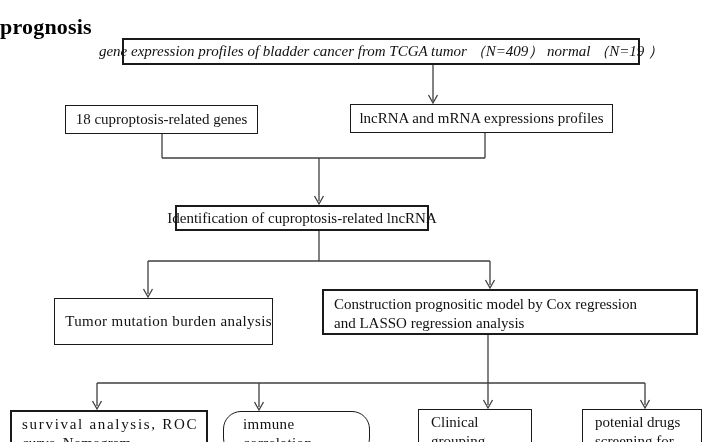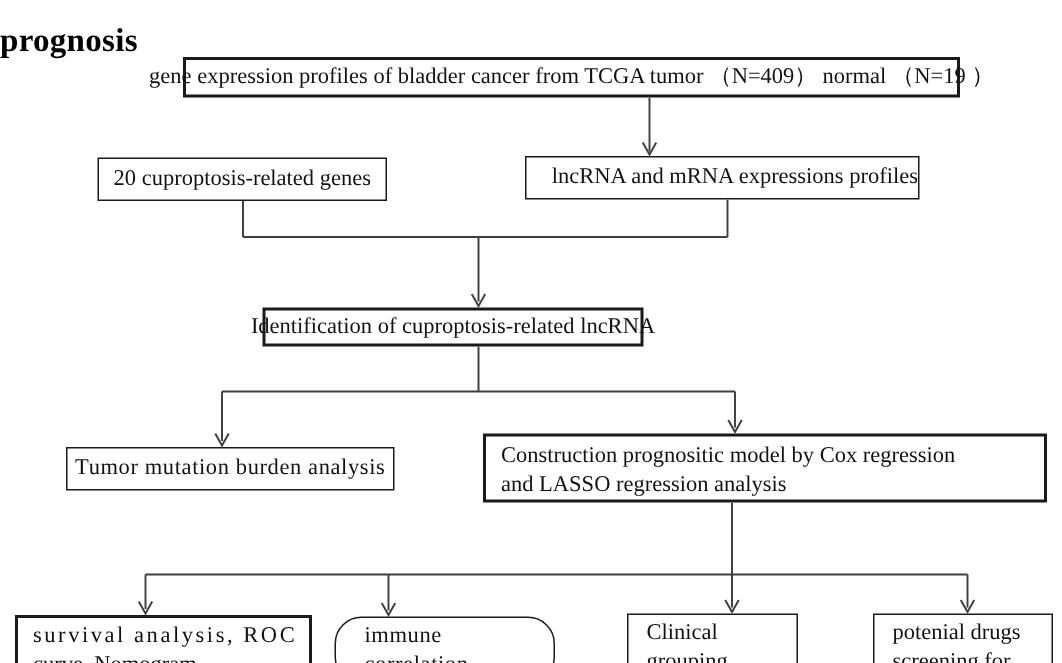--- a/index.html
+++ b/index.html
@@ -76,37 +76,37 @@
       <path d="M314.5,180 L319,188 L323.5,180"></path>
       <path d="M143.5,273 L148,281 L152.5,273"></path>
       <path d="M485.5,264 L490,272 L494.5,264"></path>
       <path d="M92.5,385 L97,393 L101.5,385"></path>
       <path d="M254.5,386 L259,394 L263.5,386"></path>
       <path d="M483.5,384 L488,392 L492.5,384"></path>
       <path d="M640.5,384 L645,392 L649.5,384"></path>
     </g>
   </svg>
 
-  <div class="box center thick" style="left:122px; top:22px; width:518px; height:27px;">
+  <div class="box center thick" style="left:122px; top:22px; width:518px; height:27px;font-style:italic;">
     <span>gene expression profiles of bladder cancer from TCGA tumor （N=409） normal （N=19 ）</span>
   </div>
 
   <div class="box center" style="left:65px; top:89px; width:193px; height:29px;">
-    <span>20 cuproptosis-related genes</span>
+    <span>18 cuproptosis-related genes</span>
   </div>
 
-  <div class="box center" style="left:350px; top:88px; width:263px; height:29px;justify-content:flex-end;">
+  <div class="box center" style="left:350px; top:88px; width:263px; height:29px;">
     <span>lncRNA and mRNA expressions profiles</span>
   </div>
 
   <div class="box center thick" style="left:175px; top:189px; width:254px; height:26px;">
     <span>Identification of cuproptosis-related lncRNA</span>
   </div>
 
-  <div class="box center" style="left:44px; top:282px; width:219px; height:29px;">
+  <div class="box center" style="left:54px; top:282px; width:219px; height:47px;justify-content:flex-end;">
     <span class="spread-sm">Tumor mutation burden analysis</span>
   </div>
 
   <div class="box thick multiline" style="left:322px; top:273px; width:376px; height:46px; padding-top:4px;">
     <div>Construction prognositic model by Cox regression</div>
     <div>and LASSO regression analysis</div>
   </div>
 
   <div class="box thick multiline" style="left:10px; top:394px; width:198px; height:43px;">
     <div class="spread">survival analysis, ROC</div>

